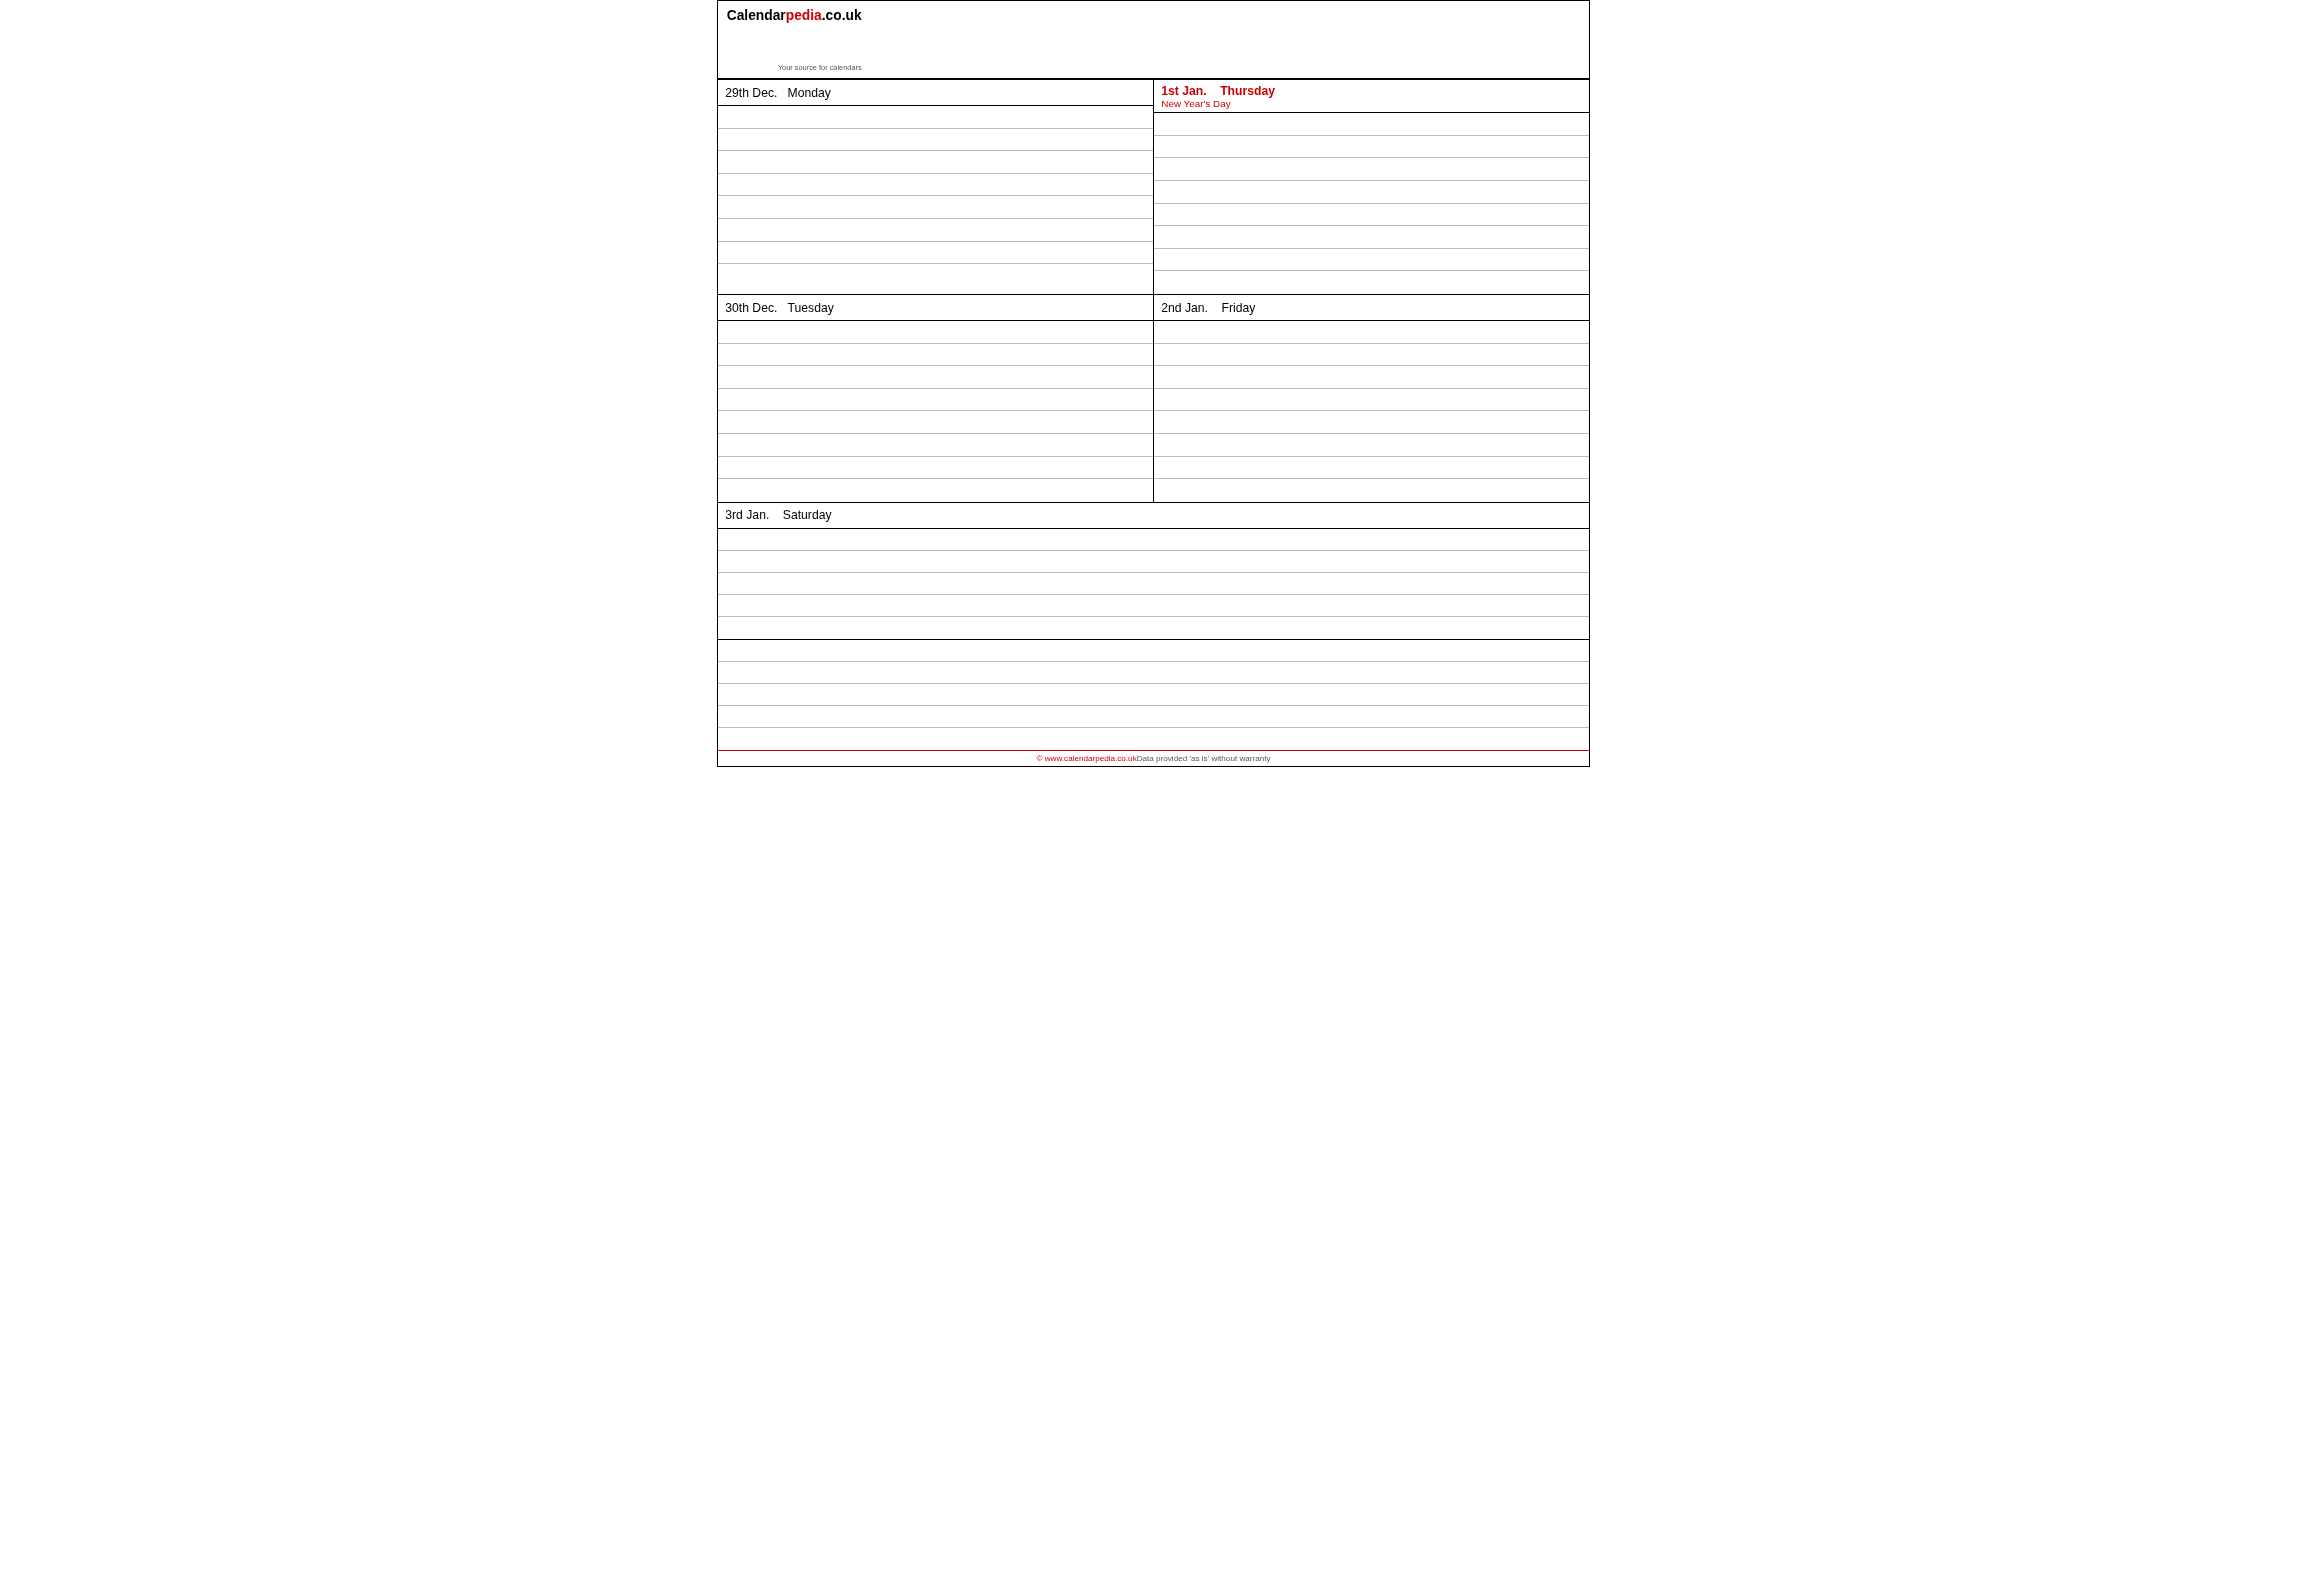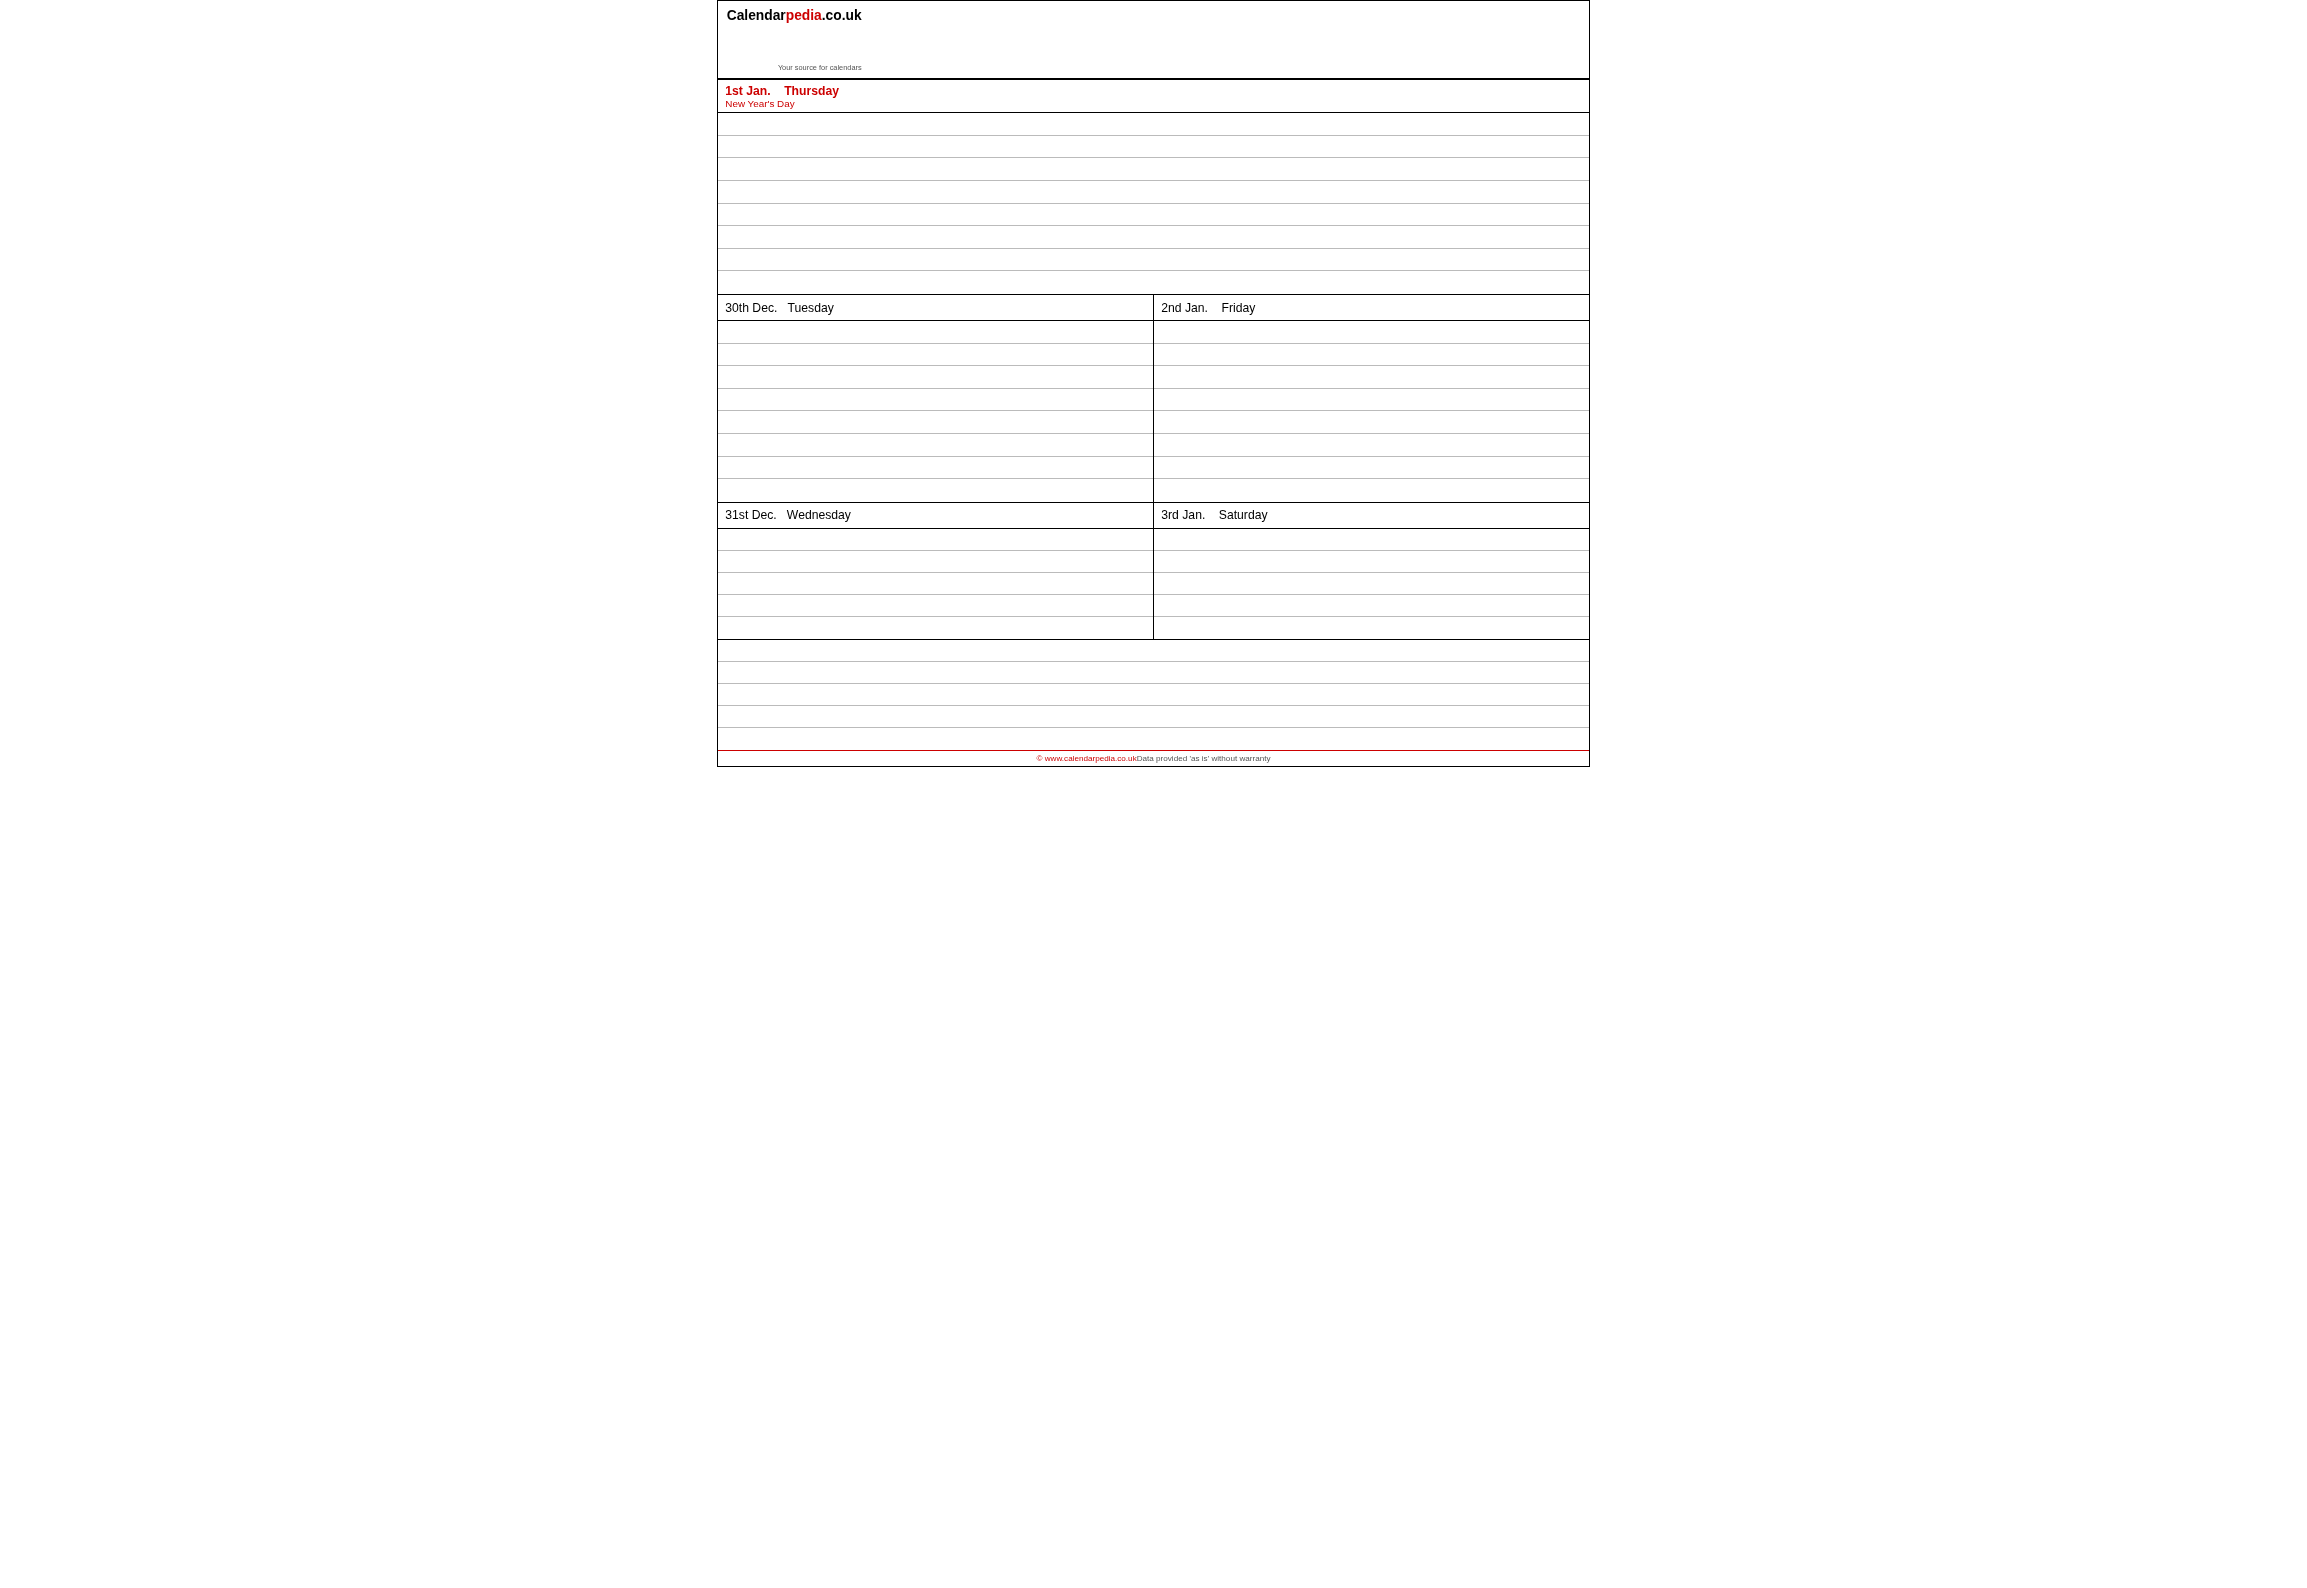--- a/index.html
+++ b/index.html
@@ -199,20 +199,35 @@
         <span>Calendar</span><span class="red">pedia</span><span>.co.uk</span>
       </div>
       <div class="logo-sub">Your source for calendars</div>
     </div>
   </div>
 
   <div class="sections-wrapper">
 
     <div class="week-block">
 
+      <div class="day-column">
+        <div class="day-header">
+          <span class="day-label day-name-normal">29th Dec.&nbsp;&nbsp;&nbsp;Monday</span>
+        </div>
+        <div class="day-lines lines-8">
+          <div class="day-line"></div>
+          <div class="day-line"></div>
+          <div class="day-line"></div>
+          <div class="day-line"></div>
+          <div class="day-line"></div>
+          <div class="day-line"></div>
+          <div class="day-line"></div>
+          <div class="day-line"></div>
+        </div>
+      </div>
 
       <div class="day-column">
         <div class="day-header">
           <span class="day-label day-name-red">1st Jan.&nbsp;&nbsp;&nbsp;&nbsp;Thursday</span>
           <span class="holiday-text">New Year's Day</span>
         </div>
         <div class="day-lines lines-8">
           <div class="day-line"></div>
           <div class="day-line"></div>
           <div class="day-line"></div>
@@ -256,32 +271,20 @@
           <div class="day-line"></div>
           <div class="day-line"></div>
           <div class="day-line"></div>
         </div>
       </div>
     </div>
 
     <div class="last-block">
       <div class="last-block-top">
 
-        <div class="day-column">
-          <div class="day-header">
-            <span class="day-label day-name-normal">31st Dec.&nbsp;&nbsp;&nbsp;Wednesday</span>
-          </div>
-          <div class="day-lines">
-            <div class="day-line"></div>
-            <div class="day-line"></div>
-            <div class="day-line"></div>
-            <div class="day-line"></div>
-            <div class="day-line"></div>
-          </div>
-        </div>
 
         <div class="day-column">
           <div class="day-header">
             <span class="day-label day-name-normal">3rd Jan.&nbsp;&nbsp;&nbsp;&nbsp;Saturday</span>
           </div>
           <div class="day-lines">
             <div class="day-line"></div>
             <div class="day-line"></div>
             <div class="day-line"></div>
             <div class="day-line"></div>

